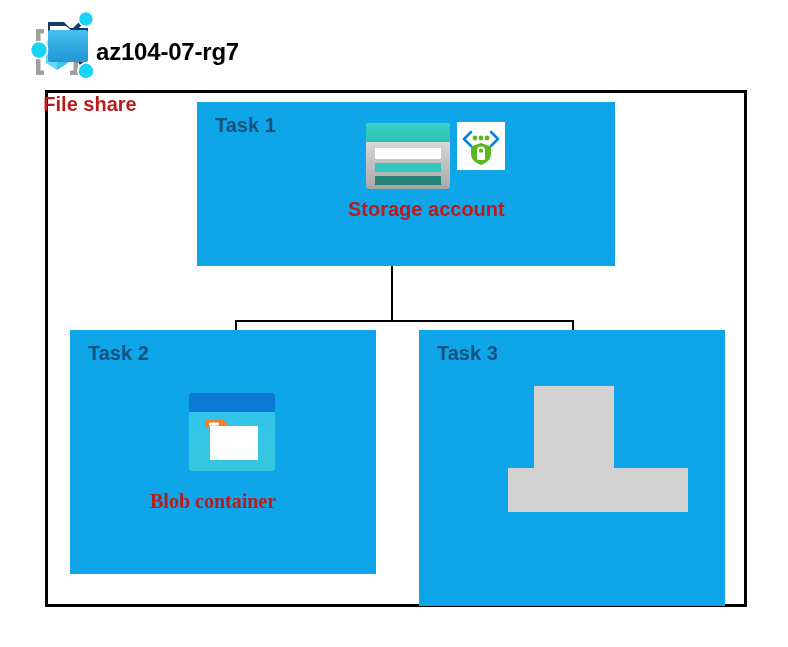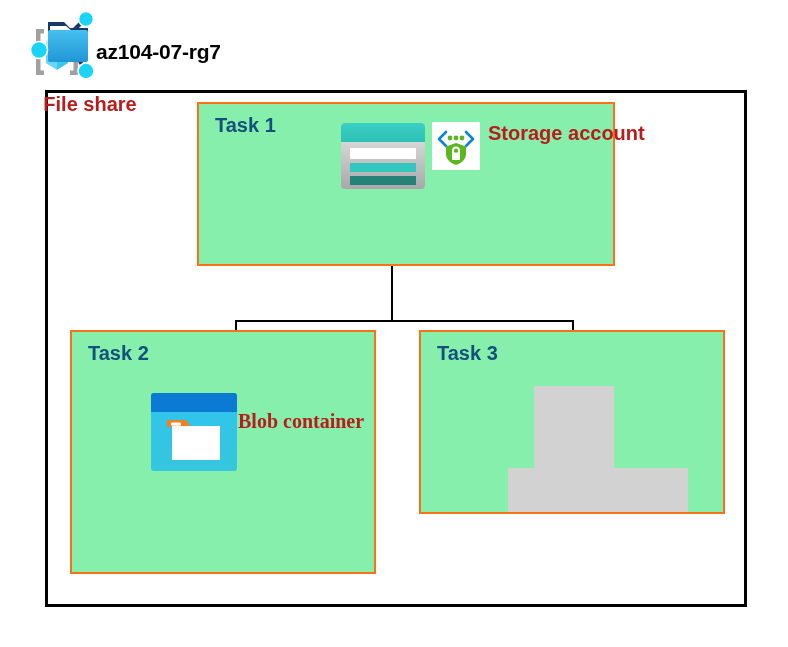--- a/index.html
+++ b/index.html
@@ -25,21 +25,21 @@
     align-items: center;
     gap: 12px;
   }
   #rg-icon {
     width: 54px;
     height: 52px;
     flex: 0 0 auto;
     display: block;
   }
   #rg-title {
-    font-size: 21px;
+    font-size: 24px;
     font-weight: bold;
     color: #000000;
     letter-spacing: -0.2px;
     white-space: nowrap;
   }
 
   
   #rg-container {
     position: absolute;
     left: 45px;
@@ -47,27 +47,27 @@
     width: 702px;
     height: 517px;
     background: #ffffff;
     border: 3px solid #000000;
     box-sizing: border-box;
   }
 
   
   .task-box {
     position: absolute;
-    background: #86efac;
-    border: 2px solid #f97316;
+    background: #0ea5e9;
+    border: 2px solid #0ea5e9;
     box-sizing: border-box;
   }
   #task-1-box { left: 197px; top: 102px; width: 418px; height: 164px; }
   #task-2-box { left: 70px;  top: 330px; width: 306px; height: 244px; }
-  #task-3-box { left: 419px; top: 330px; width: 306px; height: 184px; }
+  #task-3-box { left: 419px; top: 330px; width: 306px; height: 276px; }
 
   .task-label {
     position: absolute;
     left: 16px;
     top: 10px;
     font-size: 20px;
     font-weight: bold;
     color: #13517c;
     white-space: nowrap;
   }
@@ -79,21 +79,22 @@
   }
   #conn-stem      { left: 391px; top: 266px; width: 2px;   height: 56px; }
   #conn-bus       { left: 235px; top: 320px; width: 339px; height: 2px; }
   #conn-drop-left { left: 235px; top: 320px; width: 2px;   height: 70px; }
   #conn-drop-right{ left: 572px; top: 320px; width: 2px;   height: 70px; }
 
   
   .node {
     position: absolute;
     display: flex;
-    align-items: flex-start;
+    flex-direction: column;
+    align-items: flex-end;
   }
   .node-caption {
     font-size: 20px;
     font-weight: bold;
     color: #b91c1c;
     white-space: nowrap;
   }
 
   
   #node-storage { left: 340px; top: 122px; }

